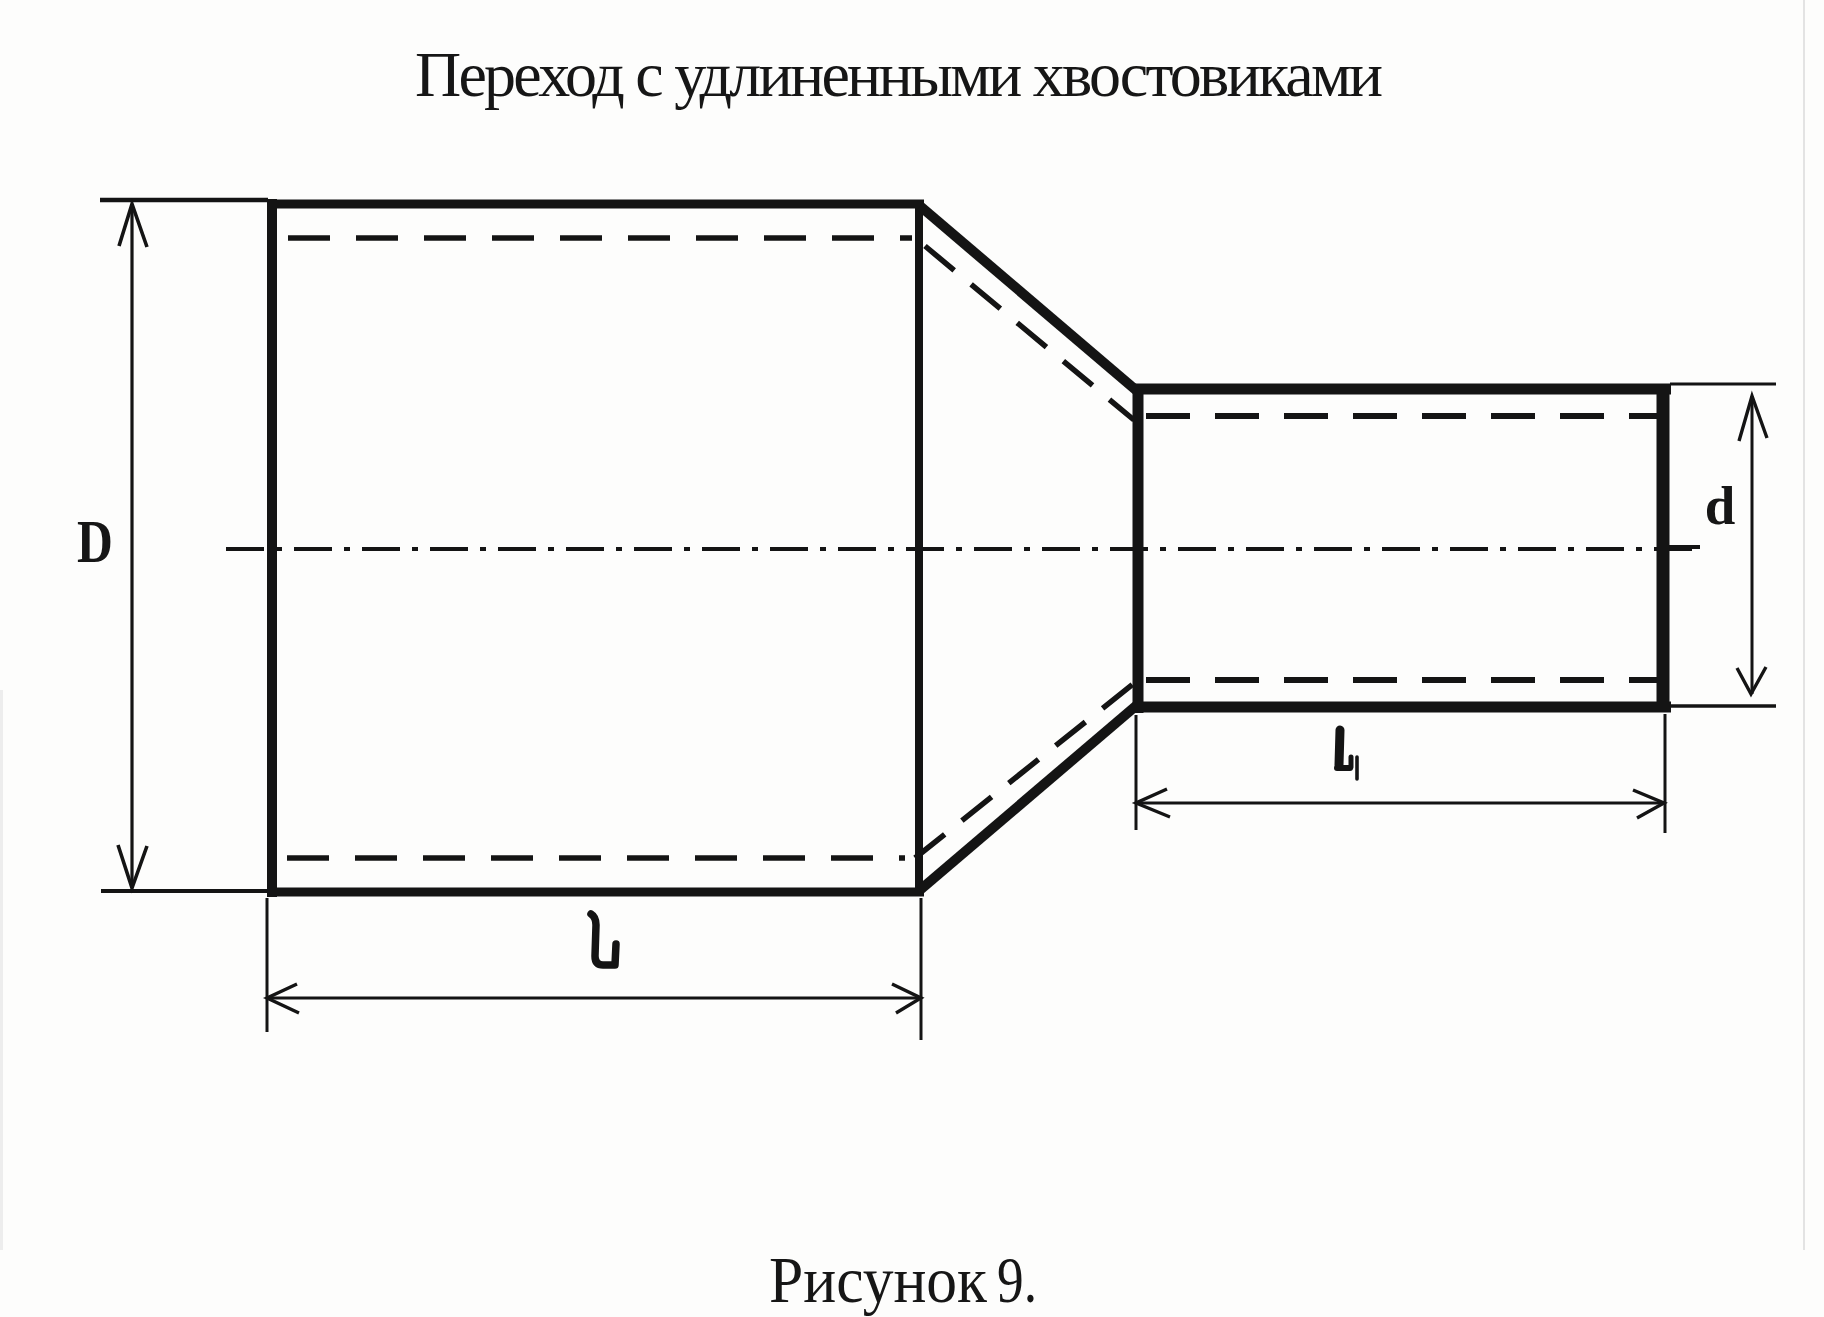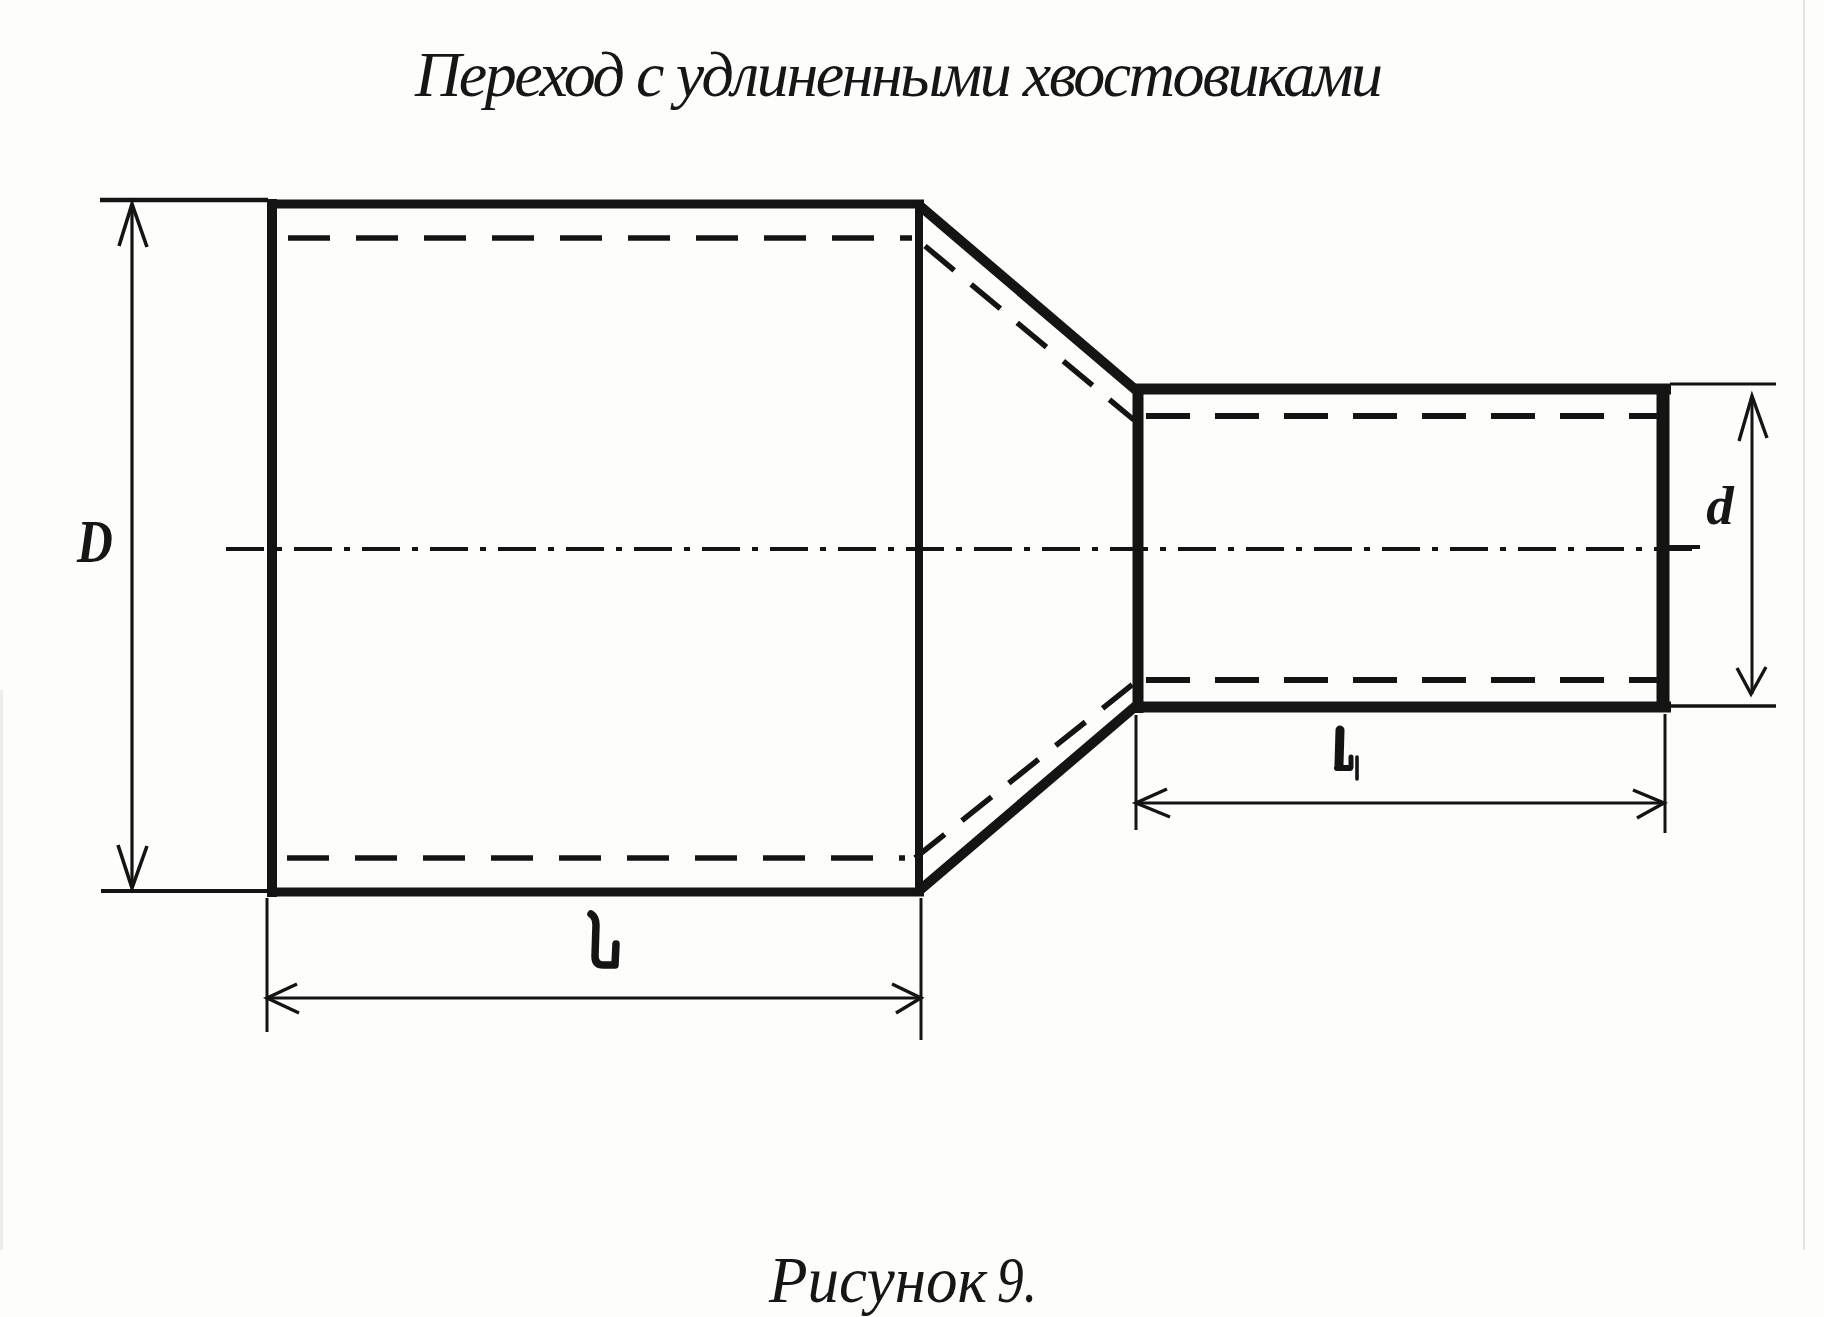--- a/index.html
+++ b/index.html
@@ -1,16 +1,16 @@
 <!DOCTYPE html>
 <html><head>
 <meta charset="utf-8">
 <style>
   html,body{margin:0;padding:0;background:#ffffff;}
-  #page{position:relative;width:1824px;height:1317px;background:#0ea5e9;overflow:hidden;font-style:italic;}
+  #page{position:relative;width:1824px;height:1317px;background:#0ea5e9;overflow:hidden;}
   svg{position:absolute;left:0;top:0;}
   text{font-family:"Liberation Serif", serif;fill:#161616;}
 </style>
 </head>
 <body>
 
 <div id="page">
 <svg width="1824" height="1317" viewBox="0 0 1824 1317">
 
   <rect x="0" y="0" width="1824" height="1317" fill="#fdfdfc"></rect>

